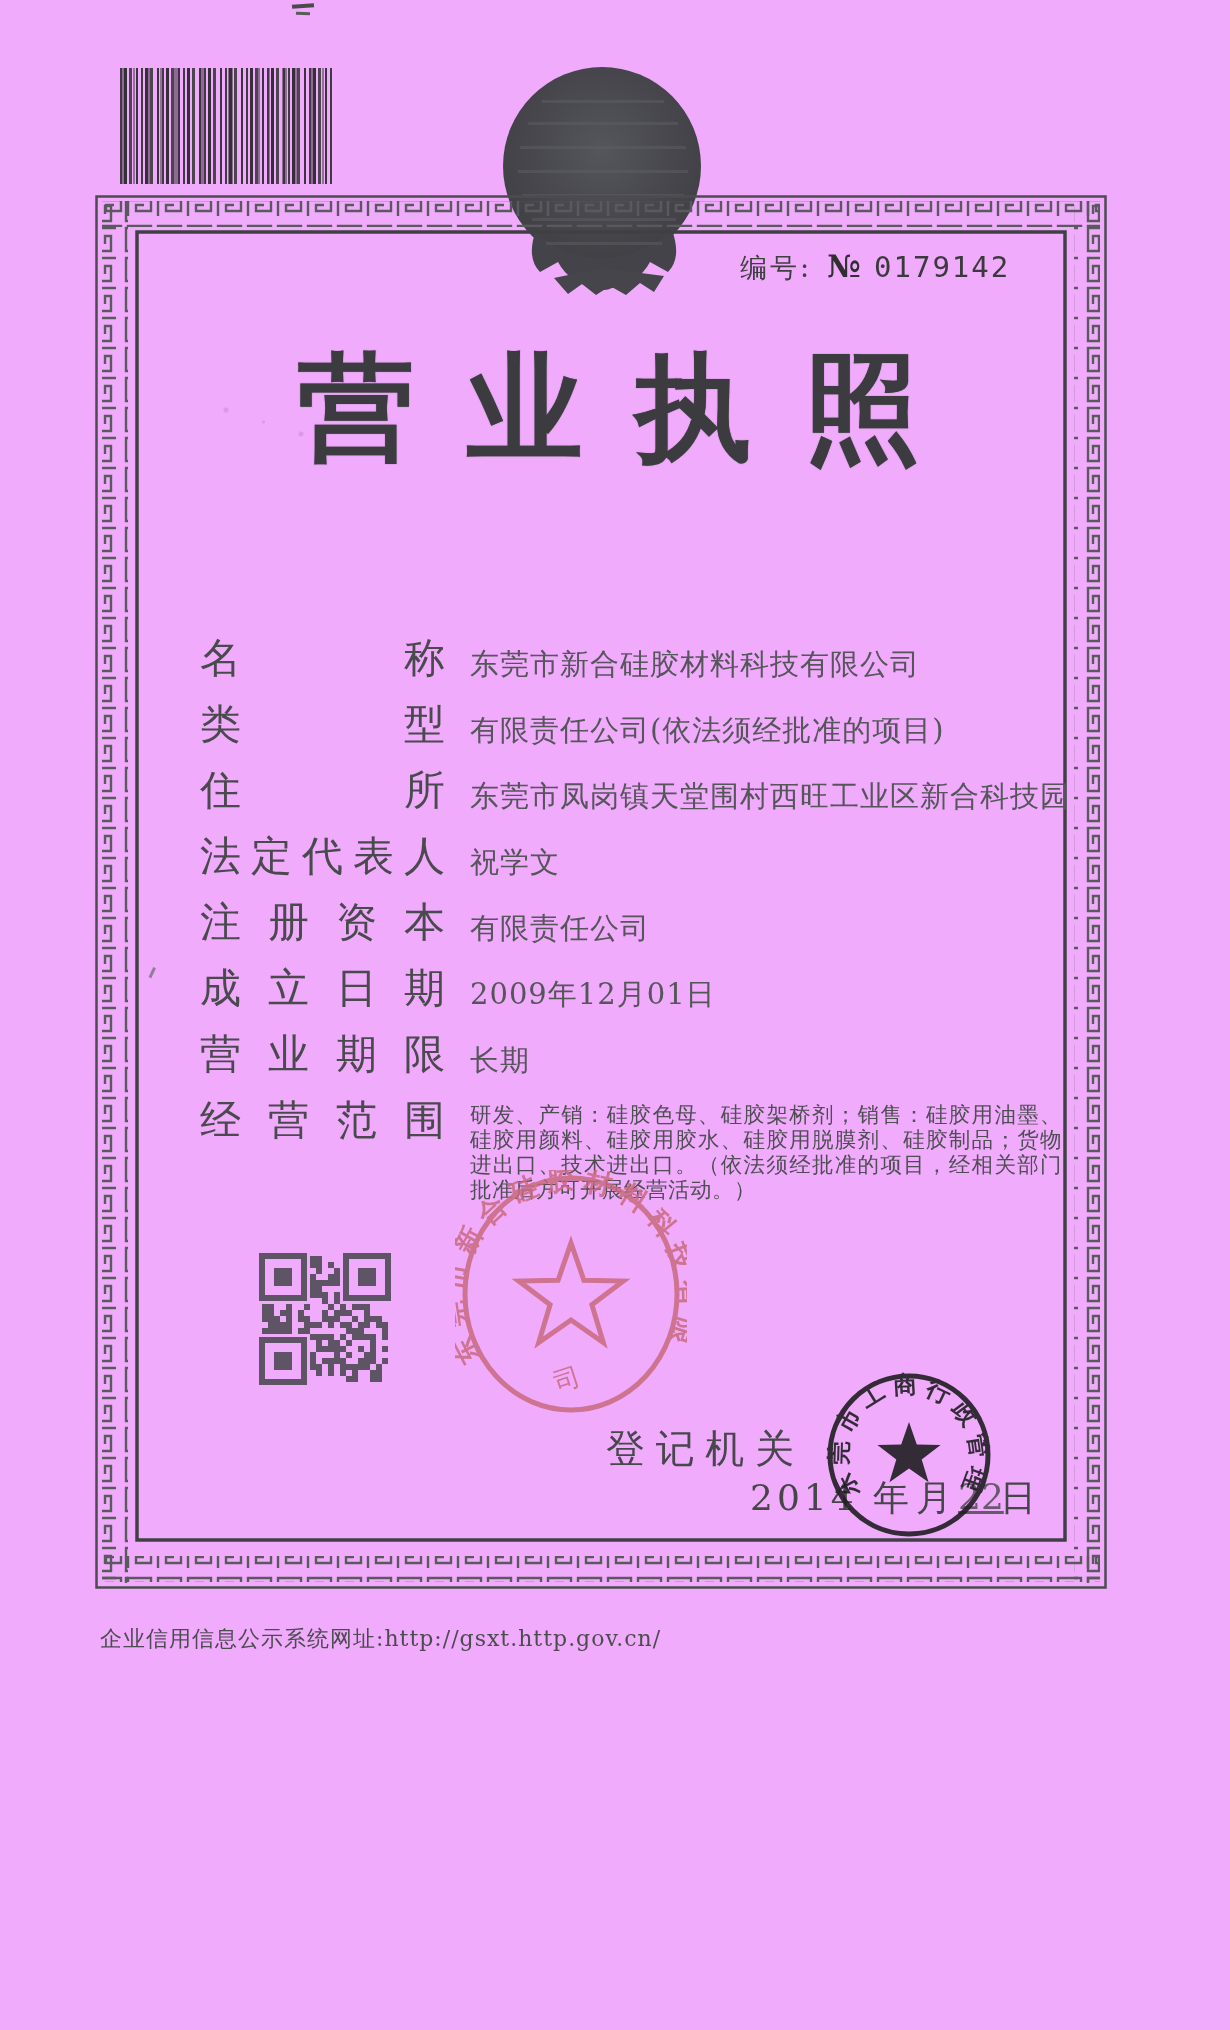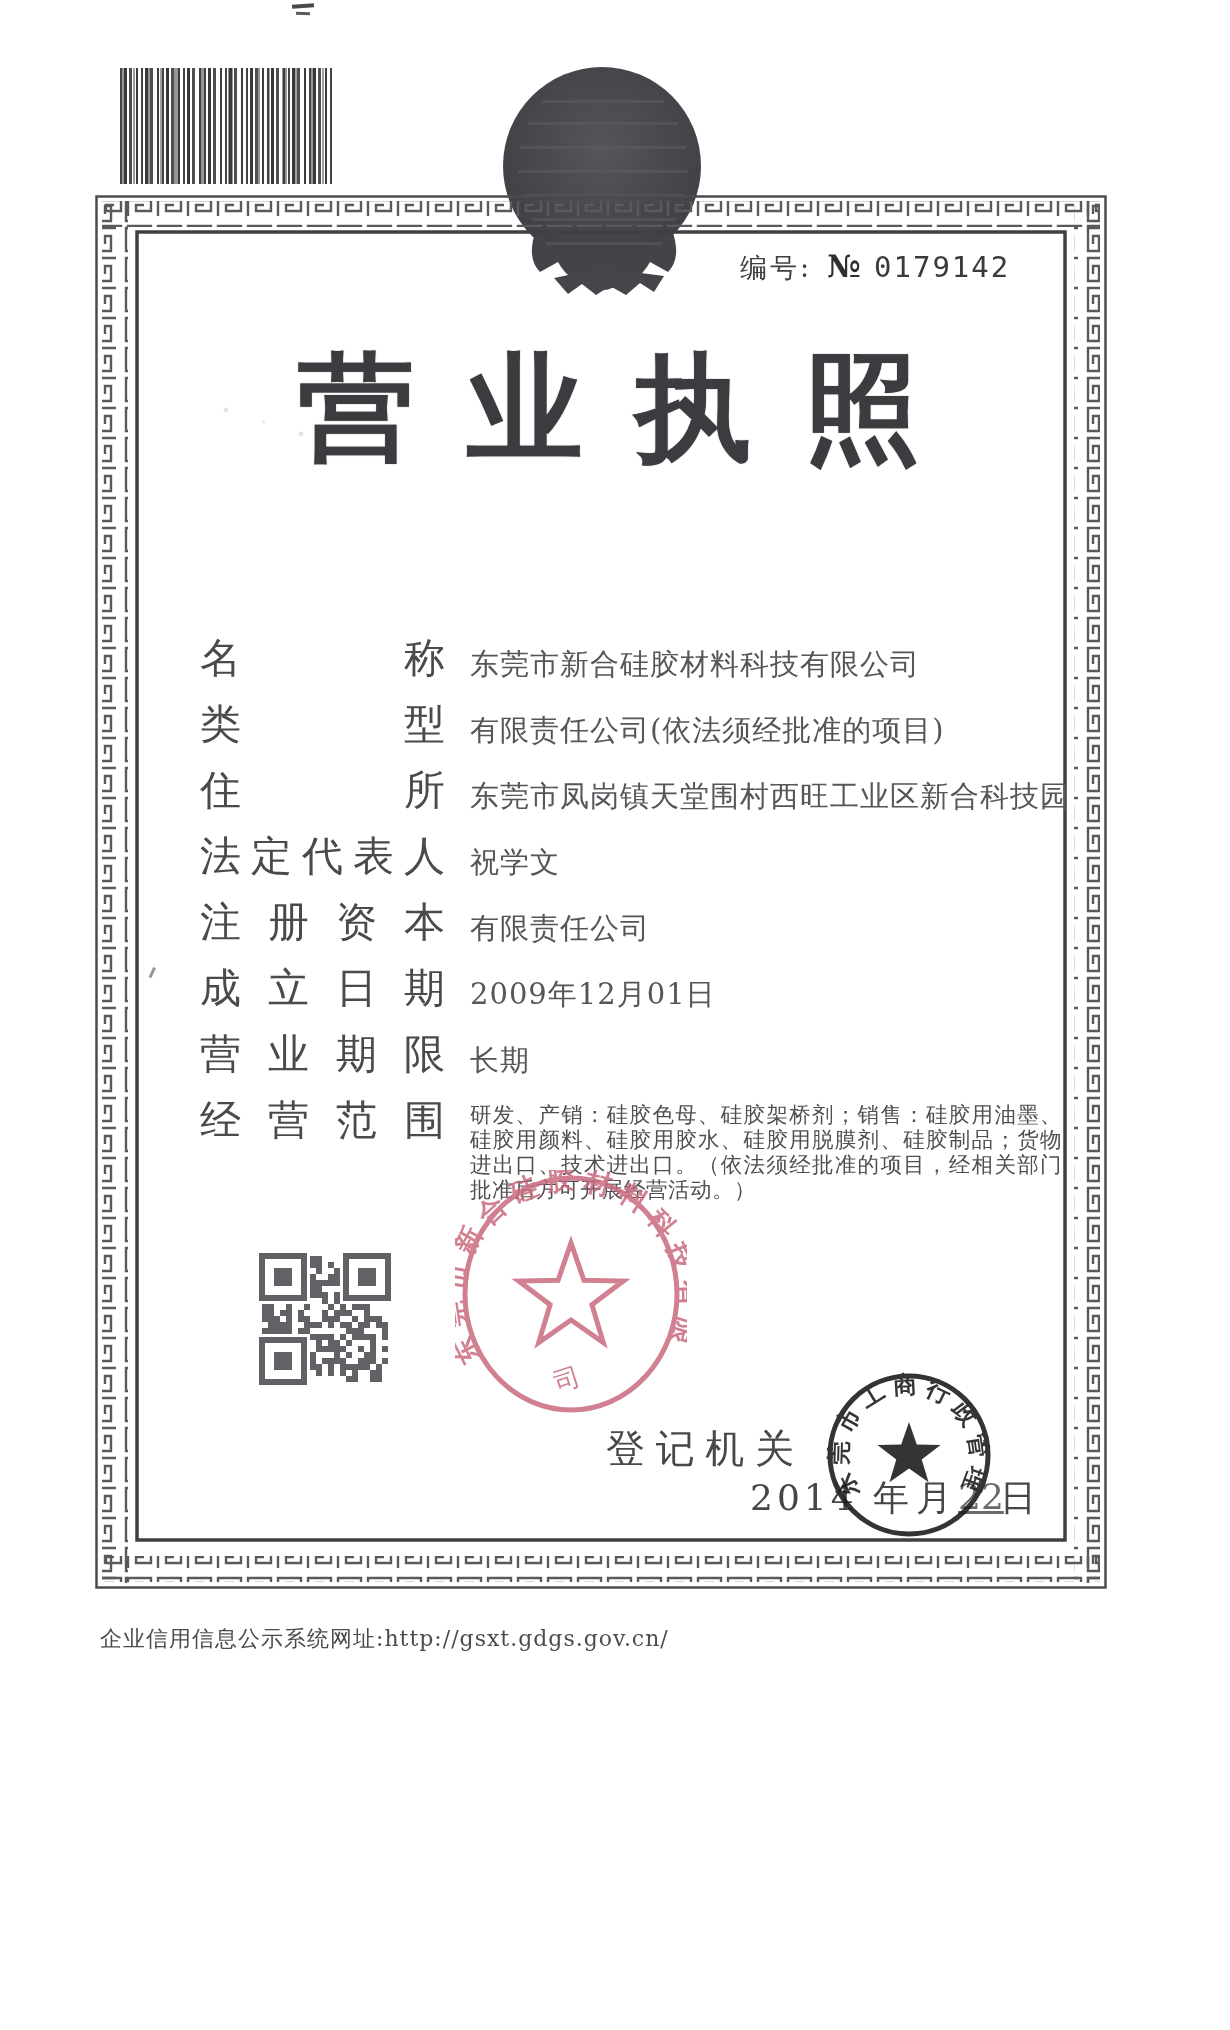--- a/index.html
+++ b/index.html
@@ -1,16 +1,16 @@
 <!DOCTYPE html>
 <html><head>
 <meta charset="utf-8">
 <style>
   html,body{margin:0;padding:0;background:#e8e8e8;}
-  .page{position:relative;width:1230px;height:2030px;margin:0 auto;background:#ffffff;
+  .page{position:relative;width:1230px;height:2030px;margin:0 auto;background:#f0abfc;
         font-family:"DejaVu Sans",sans-serif;overflow:hidden;color:#444;}
   [data-interactable]{box-sizing:border-box;}
 
   
   .art-top1{position:absolute;left:292px;top:4px;width:22px;height:4px;background:#4a4a4a;transform:rotate(-4deg);}
   .art-top2{position:absolute;left:296px;top:12px;width:14px;height:3px;background:#5a5a5a;transform:rotate(3deg);}
   .art-dot{position:absolute;left:146px;top:966px;width:8px;height:11px;border-right:3px solid #6a6a6a;transform:rotate(25deg);opacity:.7;}
   .art-smudge{position:absolute;left:196px;top:392px;width:150px;height:60px;opacity:.12;
       background:radial-gradient(circle at 20% 30%,#333 0 2px,transparent 3px),
                  radial-gradient(circle at 70% 70%,#333 0 2px,transparent 3px),
@@ -385,15 +385,15 @@
     <defs>
       <path id="blkArc" d="M 42,128 A 62,62 0 1 1 140,128" fill="none"></path>
     </defs>
     <circle cx="91" cy="90" r="79" fill="none" stroke="#1f1f22" stroke-width="5"></circle>
     <path d="M91,57 L98.8,79.5 L122.6,80 L103.7,94.4 L110.6,117.2 L91,103.6 L71.4,117.2 L78.3,94.4 L59.4,80 L83.2,79.5 Z" fill="#1f1f22"></path>
     <text fill="#1f1f22" font-size="24" font-family="DejaVu Sans, sans-serif" font-weight="bold">
       <textPath href="#blkArc" startOffset="0" textLength="300" lengthAdjust="spacing">东莞市工商行政管理局</textPath>
     </text>
   </svg>
 
-  <div class="footer-left" data-interactable="false">企业信用信息公示系统网址:http://gsxt.gdgs.gov.cn/</div>
+  <div class="footer-left" data-interactable="false">企业信用信息公示系统网址:http://gsxt.http.gov.cn/</div>
 
 </div>
 
 </body></html>

